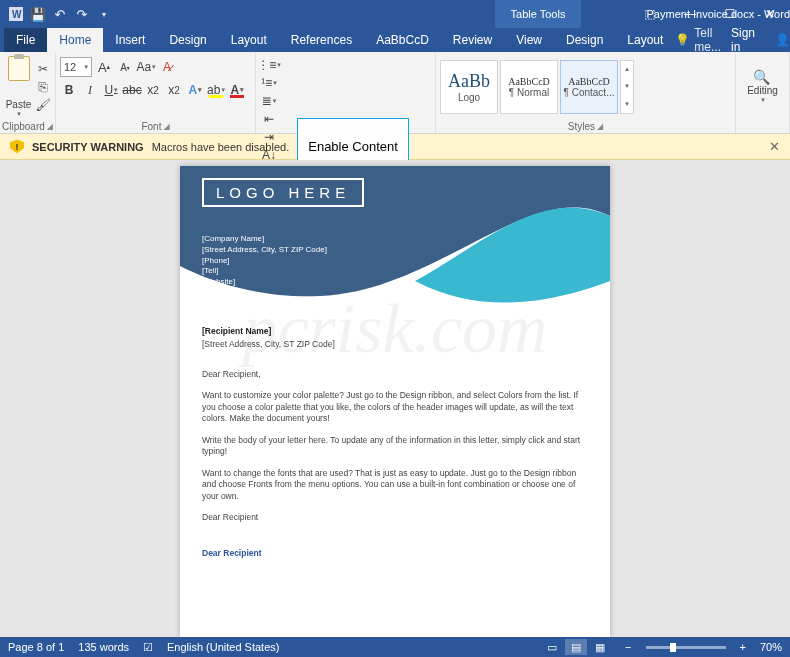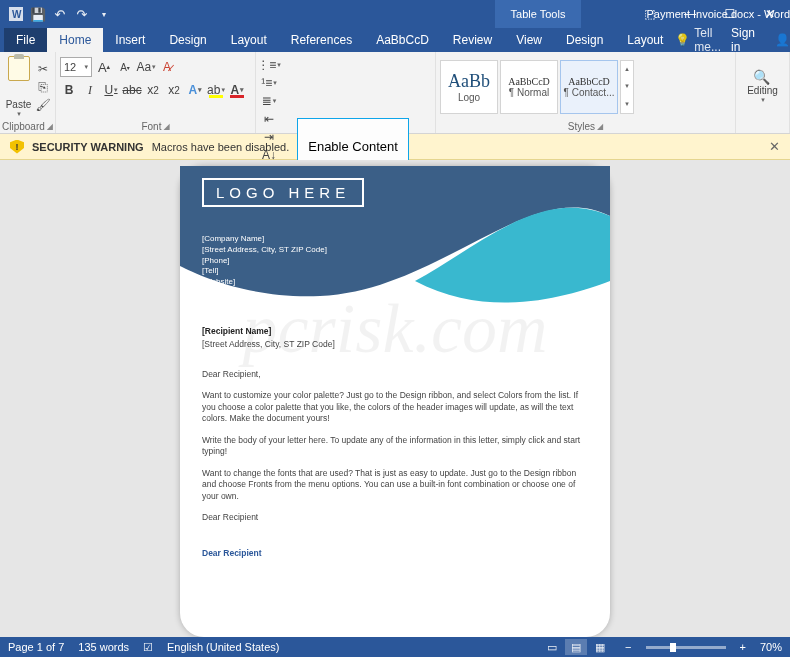--- a/index.html
+++ b/index.html
@@ -67,21 +67,21 @@
 .launcher { font-size: 8px; color: #888; }
 
 
 .secwarn { height: 26px; background: #fff4ce; border-bottom: 1px solid #e5d58f; display: flex; align-items: center; padding: 0 10px; font-size: 11px; color: #333; gap: 8px; }
 .secwarn .shield { width: 14px; height: 14px; background: #f2c100; clip-path: polygon(50% 0, 100% 20%, 100% 60%, 50% 100%, 0 60%, 0 20%); display: flex; align-items: center; justify-content: center; color: #333; font-size: 9px; font-weight: bold; }
 .secwarn .enbtn { border: 1px solid #0ea5e9; background: #fdfdfd; padding: 20px 10px; font-size: 13px; cursor: pointer; }
 .secwarn .close { margin-left: auto; color: #666; cursor: pointer; font-size: 13px; }
 
 
 .docarea { height: 477px; background: #e6e6e6; overflow: auto; position: relative; display: flex; justify-content: center; }
-.page { width: 430px; background: #fff; margin-top: 6px; box-shadow: 0 0 6px rgba(0,0,0,0.25); position: relative; font-size: 9px; color: #333; padding-bottom: 30px; border-radius: 24px; }
+.page { width: 430px; background: #fff; margin-top: 6px; box-shadow: 0 0 6px rgba(0,0,0,0.25); position: relative; font-size: 9px; color: #333; padding-bottom: 30px; }
 .wave { height: 150px; position: relative; overflow: hidden; }
 .wave svg { position: absolute; top: 0; left: 0; }
 .logobox { position: absolute; top: 12px; left: 22px; border: 2px solid #fff; color: #fff; font-size: 15px; letter-spacing: 5px; padding: 4px 12px; font-weight: 300; }
 .company { position: absolute; top: 68px; left: 22px; color: #fff; font-size: 8px; line-height: 1.35; }
 .docbody { padding: 10px 22px 0 22px; line-height: 1.35; }
 .docbody p { margin-bottom: 10px; font-size: 8.5px; color: #444; }
 .docbody .bold { font-weight: bold; color: #222; }
 .docbody .blue { color: #2b579a; font-weight: bold; }
 
 
@@ -292,21 +292,21 @@
       <p>Want to customize your color palette?  Just go to the Design ribbon, and select Colors from the list.  If you choose a color palette that you like, the colors of the header images will update, as will the text colors.  Make the document yours!</p>
       <p>Write the body of your letter here.  To update any of the information in this letter, simply click and start typing!</p>
       <p>Want to change the fonts that are used?  That is just as easy to update.  Just go to the Design ribbon and choose Fronts from the menu options.  You can use a built-in font combination or choose one of your own.</p>
       <p>Dear Recipient</p>
       <p style="margin-top:24px" class="blue">Dear Recipient</p>
     </div>
   </div>
 </div>
 
 <div class="statusbar">
-  <span>Page 1 of 7</span>
+  <span>Page 8 of 1</span>
   <span>135 words</span>
   <span>☑</span>
   <span>English (United States)</span>
   <div class="grow"></div>
   <div class="views">
     <div>▭</div>
     <div class="active">▤</div>
     <div>▦</div>
   </div>
   <span>−</span>

